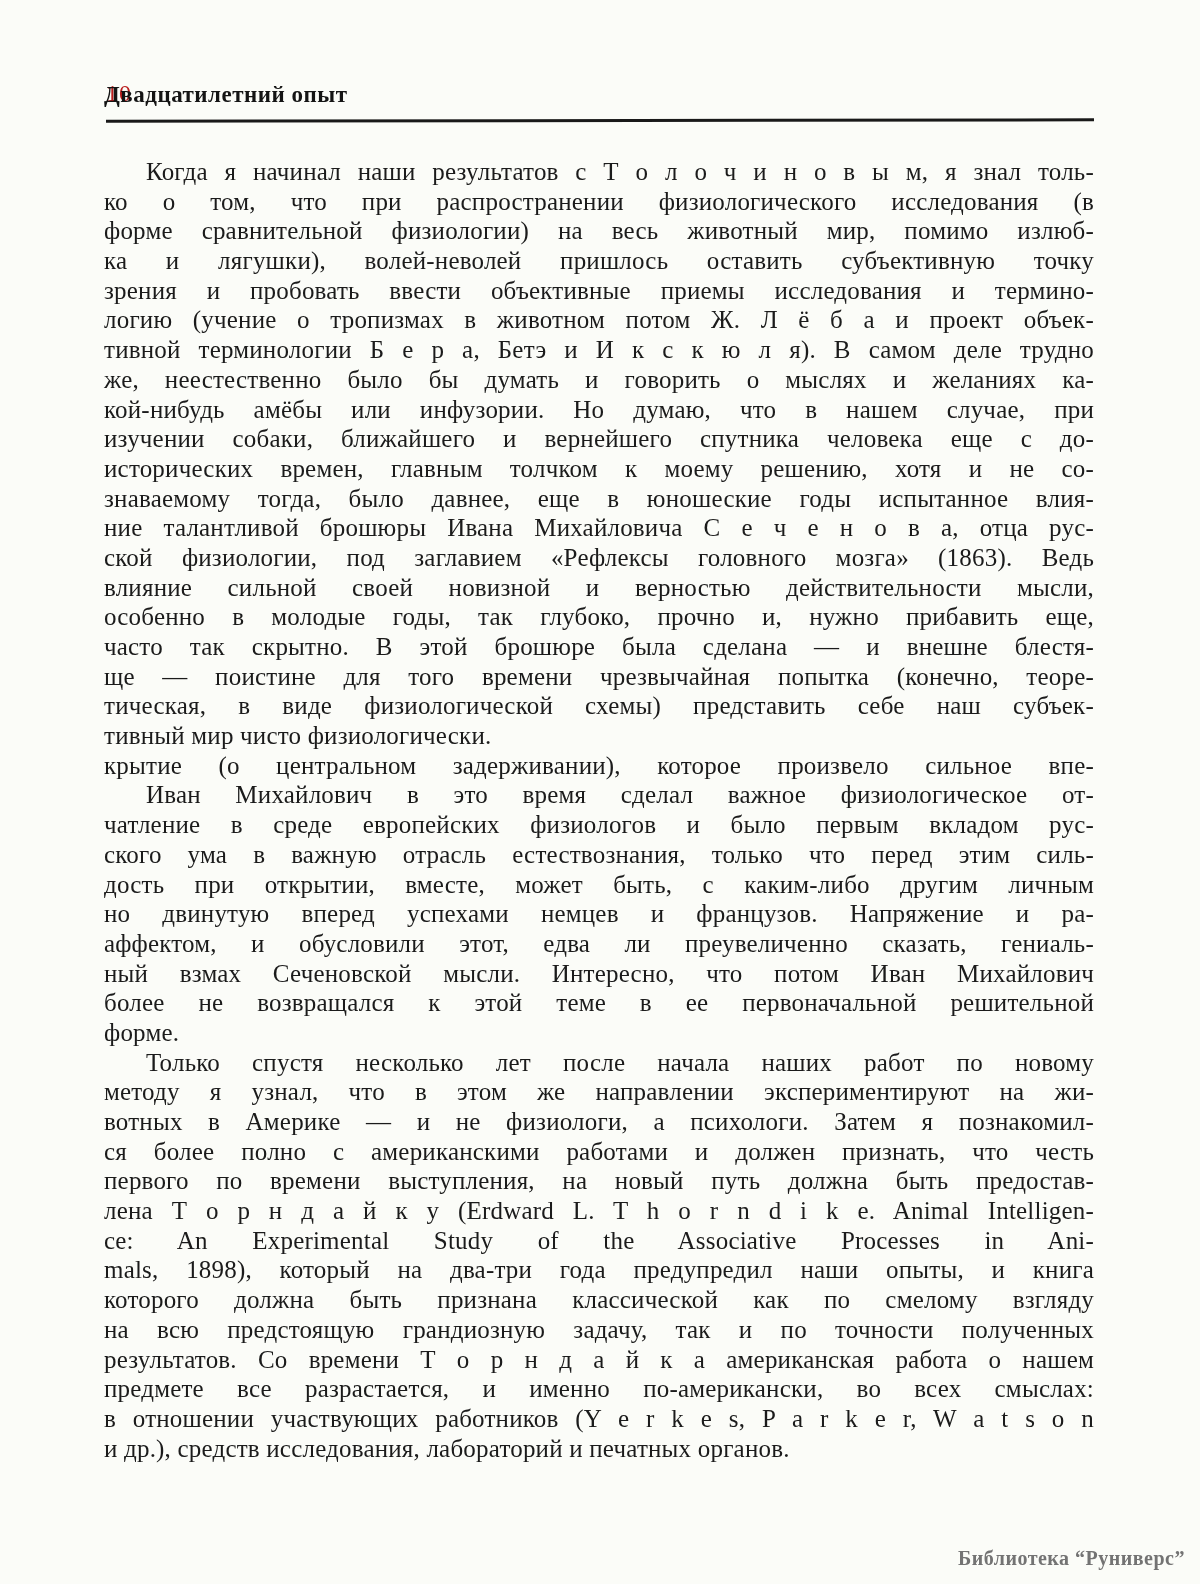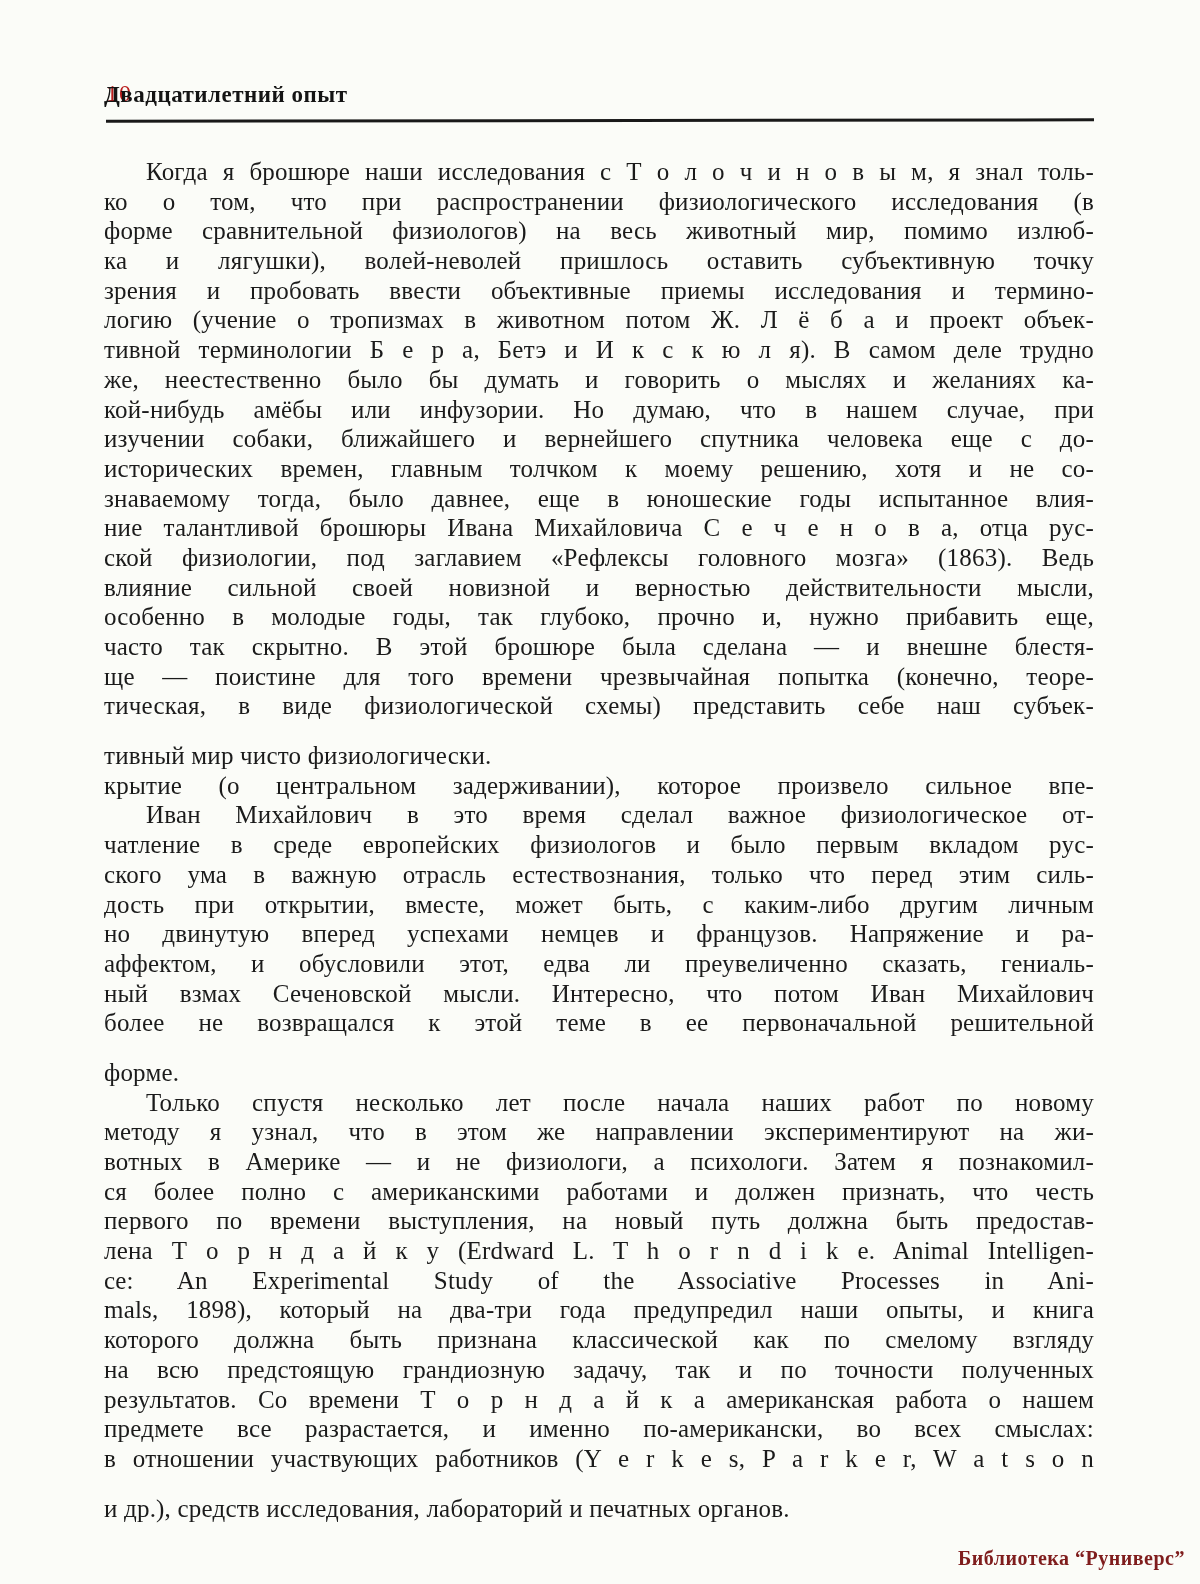--- a/index.html
+++ b/index.html
@@ -56,46 +56,46 @@
     font-size: 25px;
     line-height: 29.7px;
     height: 29.7px;
     white-space: normal;
     text-align: justify;
     text-align-last: justify;
     color: #1b1b1b;
     letter-spacing: 0.2px;
   }
   .text-line.indent { text-indent: 42px; }
-  .text-line.last   { text-align-last: left; margin-top: 20px; }
+  .text-line.last   { text-align-last: left; }
   .watermark {
     position: absolute;
     right: 15px;
     top: 1547px;
     font-size: 20px;
     font-weight: bold;
-    color: #7f1d1d;
+    color: #737373;
     letter-spacing: 0.5px;
   }
 </style>
 </head>
 <body>
 
 <div class="scan-page">
 
   <div class="page-number">10</div>
 
   <div class="running-title">Двадцатилетний опыт</div>
 
   <div class="header-rule"></div>
 
   <div class="text-block" id="text-block">
-      <div class="text-line indent">Когда я брошюре наши исследования с Т о л о ч и н о в ы м, я знал толь-</div>
+      <div class="text-line indent">Когда я начинал наши результатов с Т о л о ч и н о в ы м, я знал толь-</div>
       <div class="text-line">ко о том, что при распространении физиологического исследования (в</div>
-      <div class="text-line">форме сравнительной физиологов) на весь животный мир, помимо излюб-</div>
+      <div class="text-line">форме сравнительной физиологии) на весь животный мир, помимо излюб-</div>
       <div class="text-line">ка и лягушки), волей-неволей пришлось оставить субъективную точку</div>
       <div class="text-line">зрения и пробовать ввести объективные приемы исследования и термино-</div>
       <div class="text-line">логию (учение о тропизмах в животном потом Ж. Л ё б а и проект объек-</div>
       <div class="text-line">тивной терминологии Б е р а, Бетэ и И к с к ю л я). В самом деле трудно</div>
       <div class="text-line">же, неестественно было бы думать и говорить о мыслях и желаниях ка-</div>
       <div class="text-line">кой-нибудь амёбы или инфузории. Но думаю, что в нашем случае, при</div>
       <div class="text-line">изучении собаки, ближайшего и вернейшего спутника человека еще с до-</div>
       <div class="text-line">исторических времен, главным толчком к моему решению, хотя и не со-</div>
       <div class="text-line">знаваемому тогда, было давнее, еще в юношеские годы испытанное влия-</div>
       <div class="text-line">ние талантливой брошюры Ивана Михайловича С е ч е н о в а, отца рус-</div>

